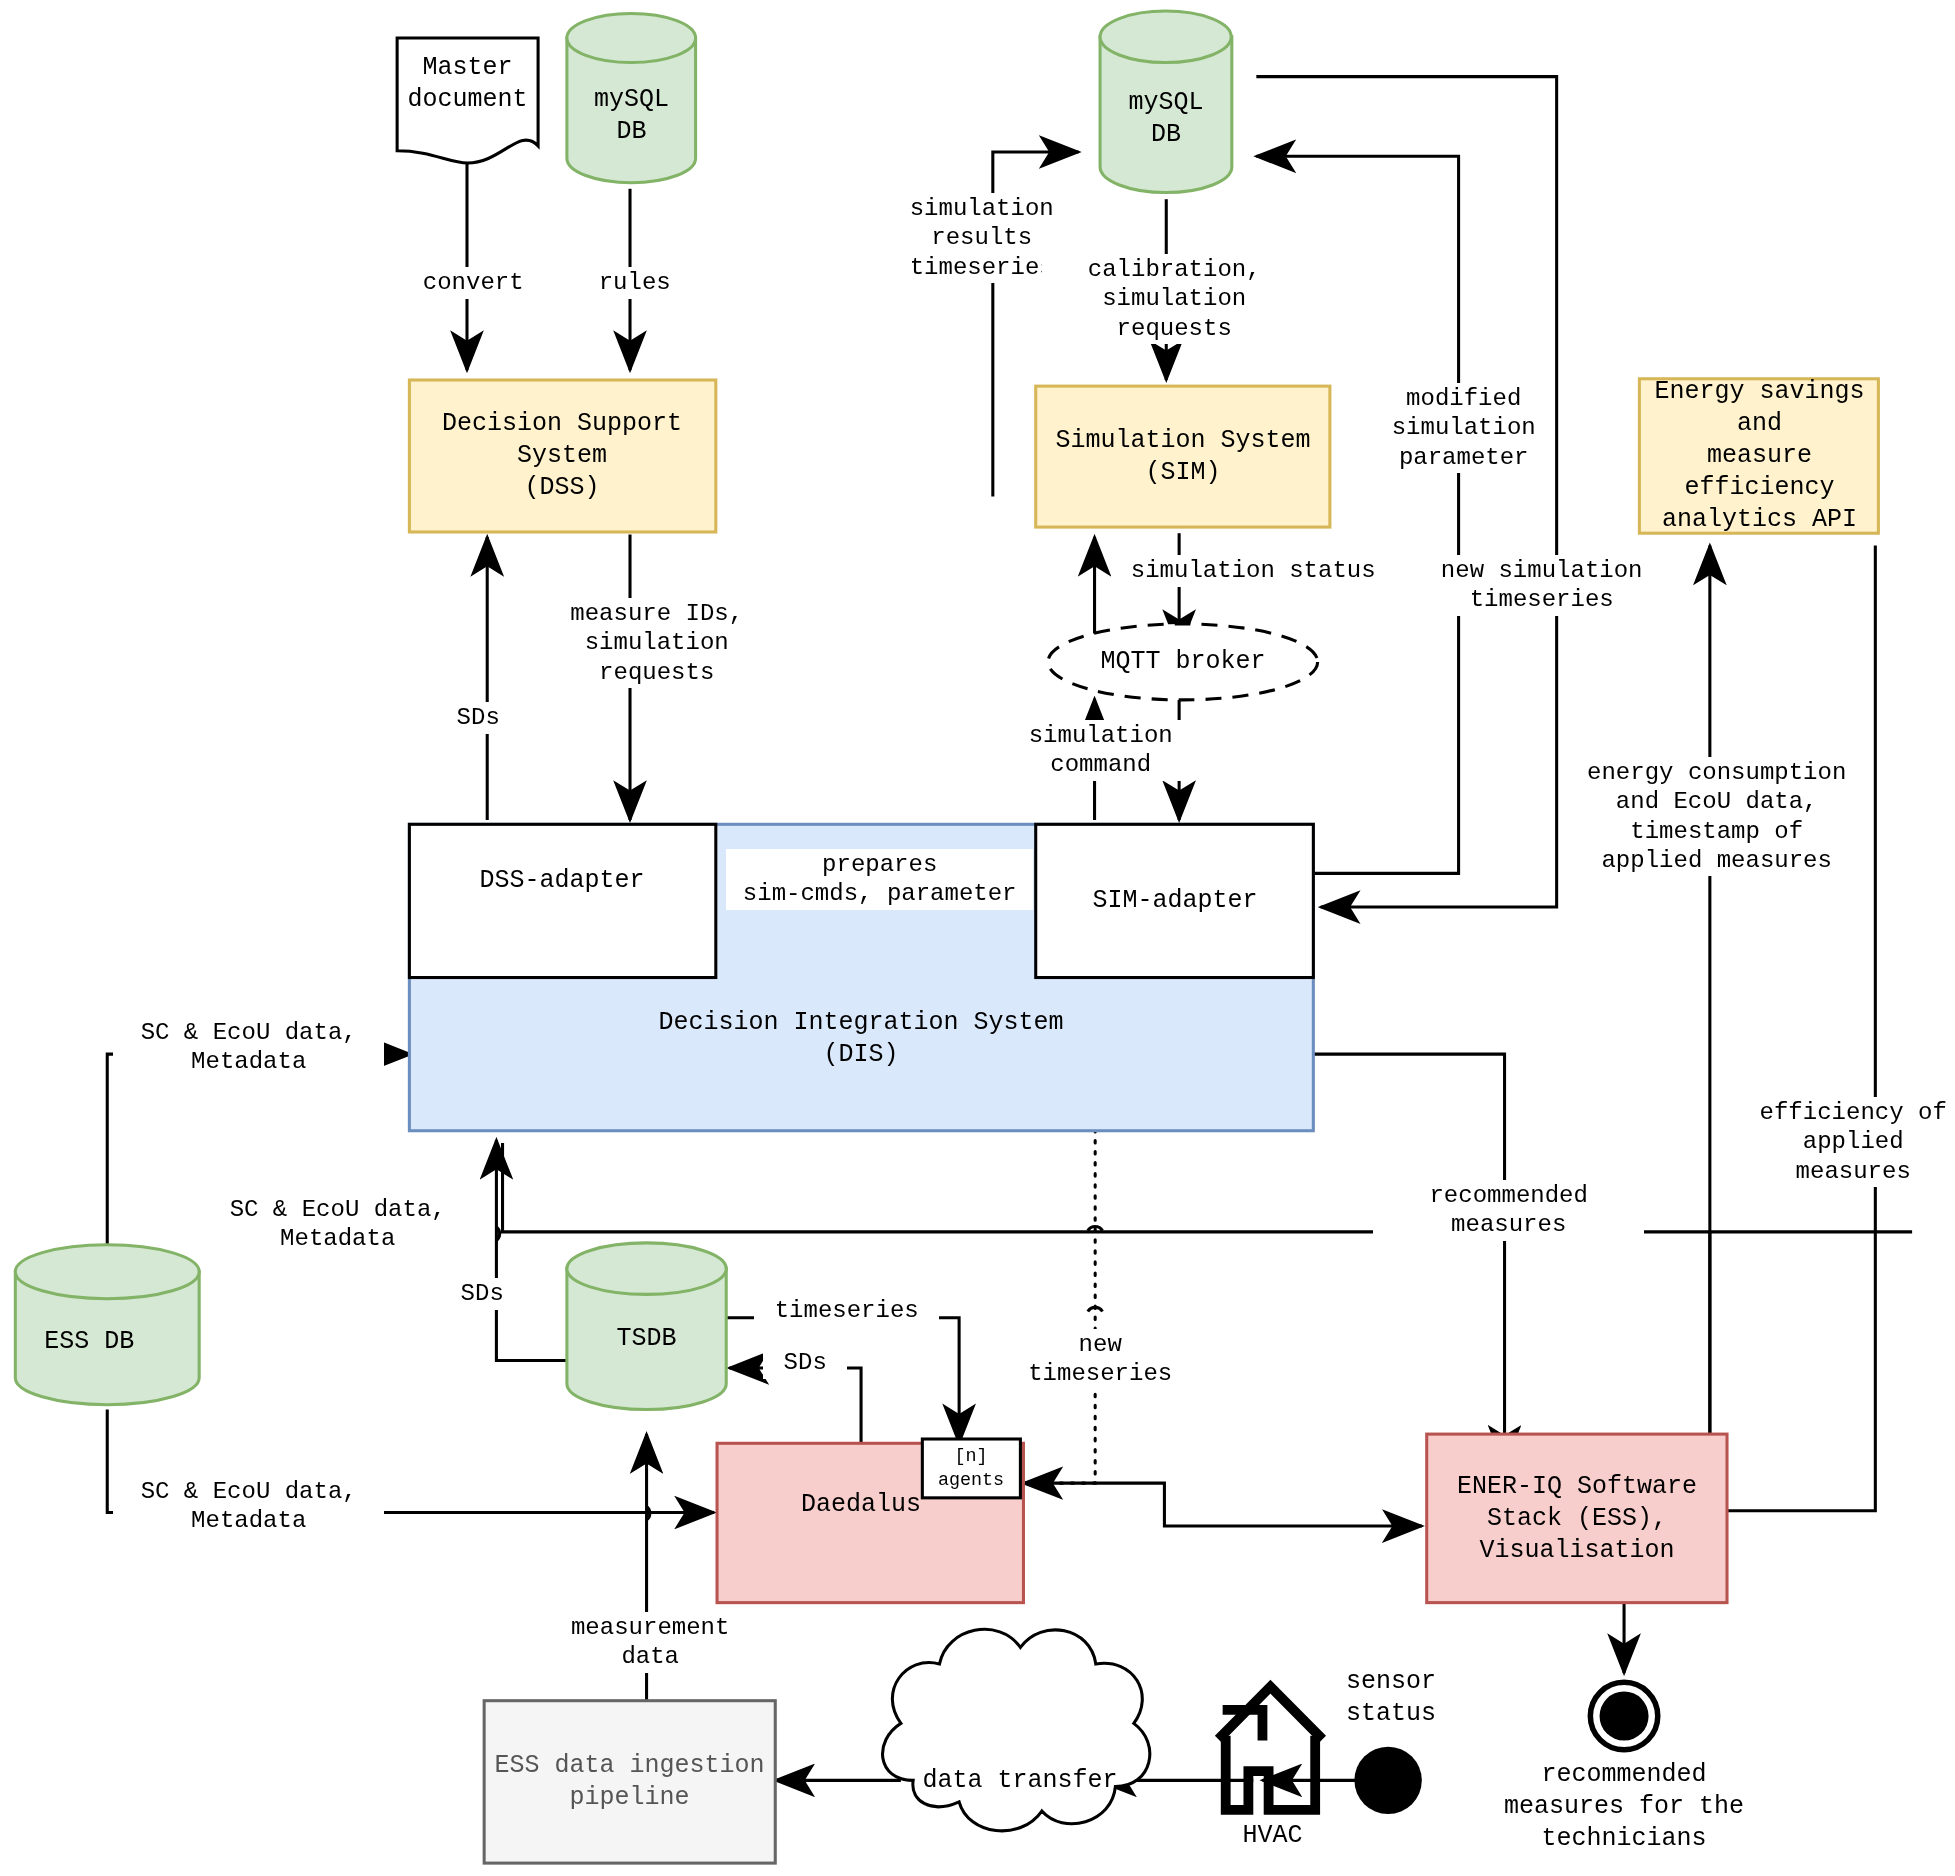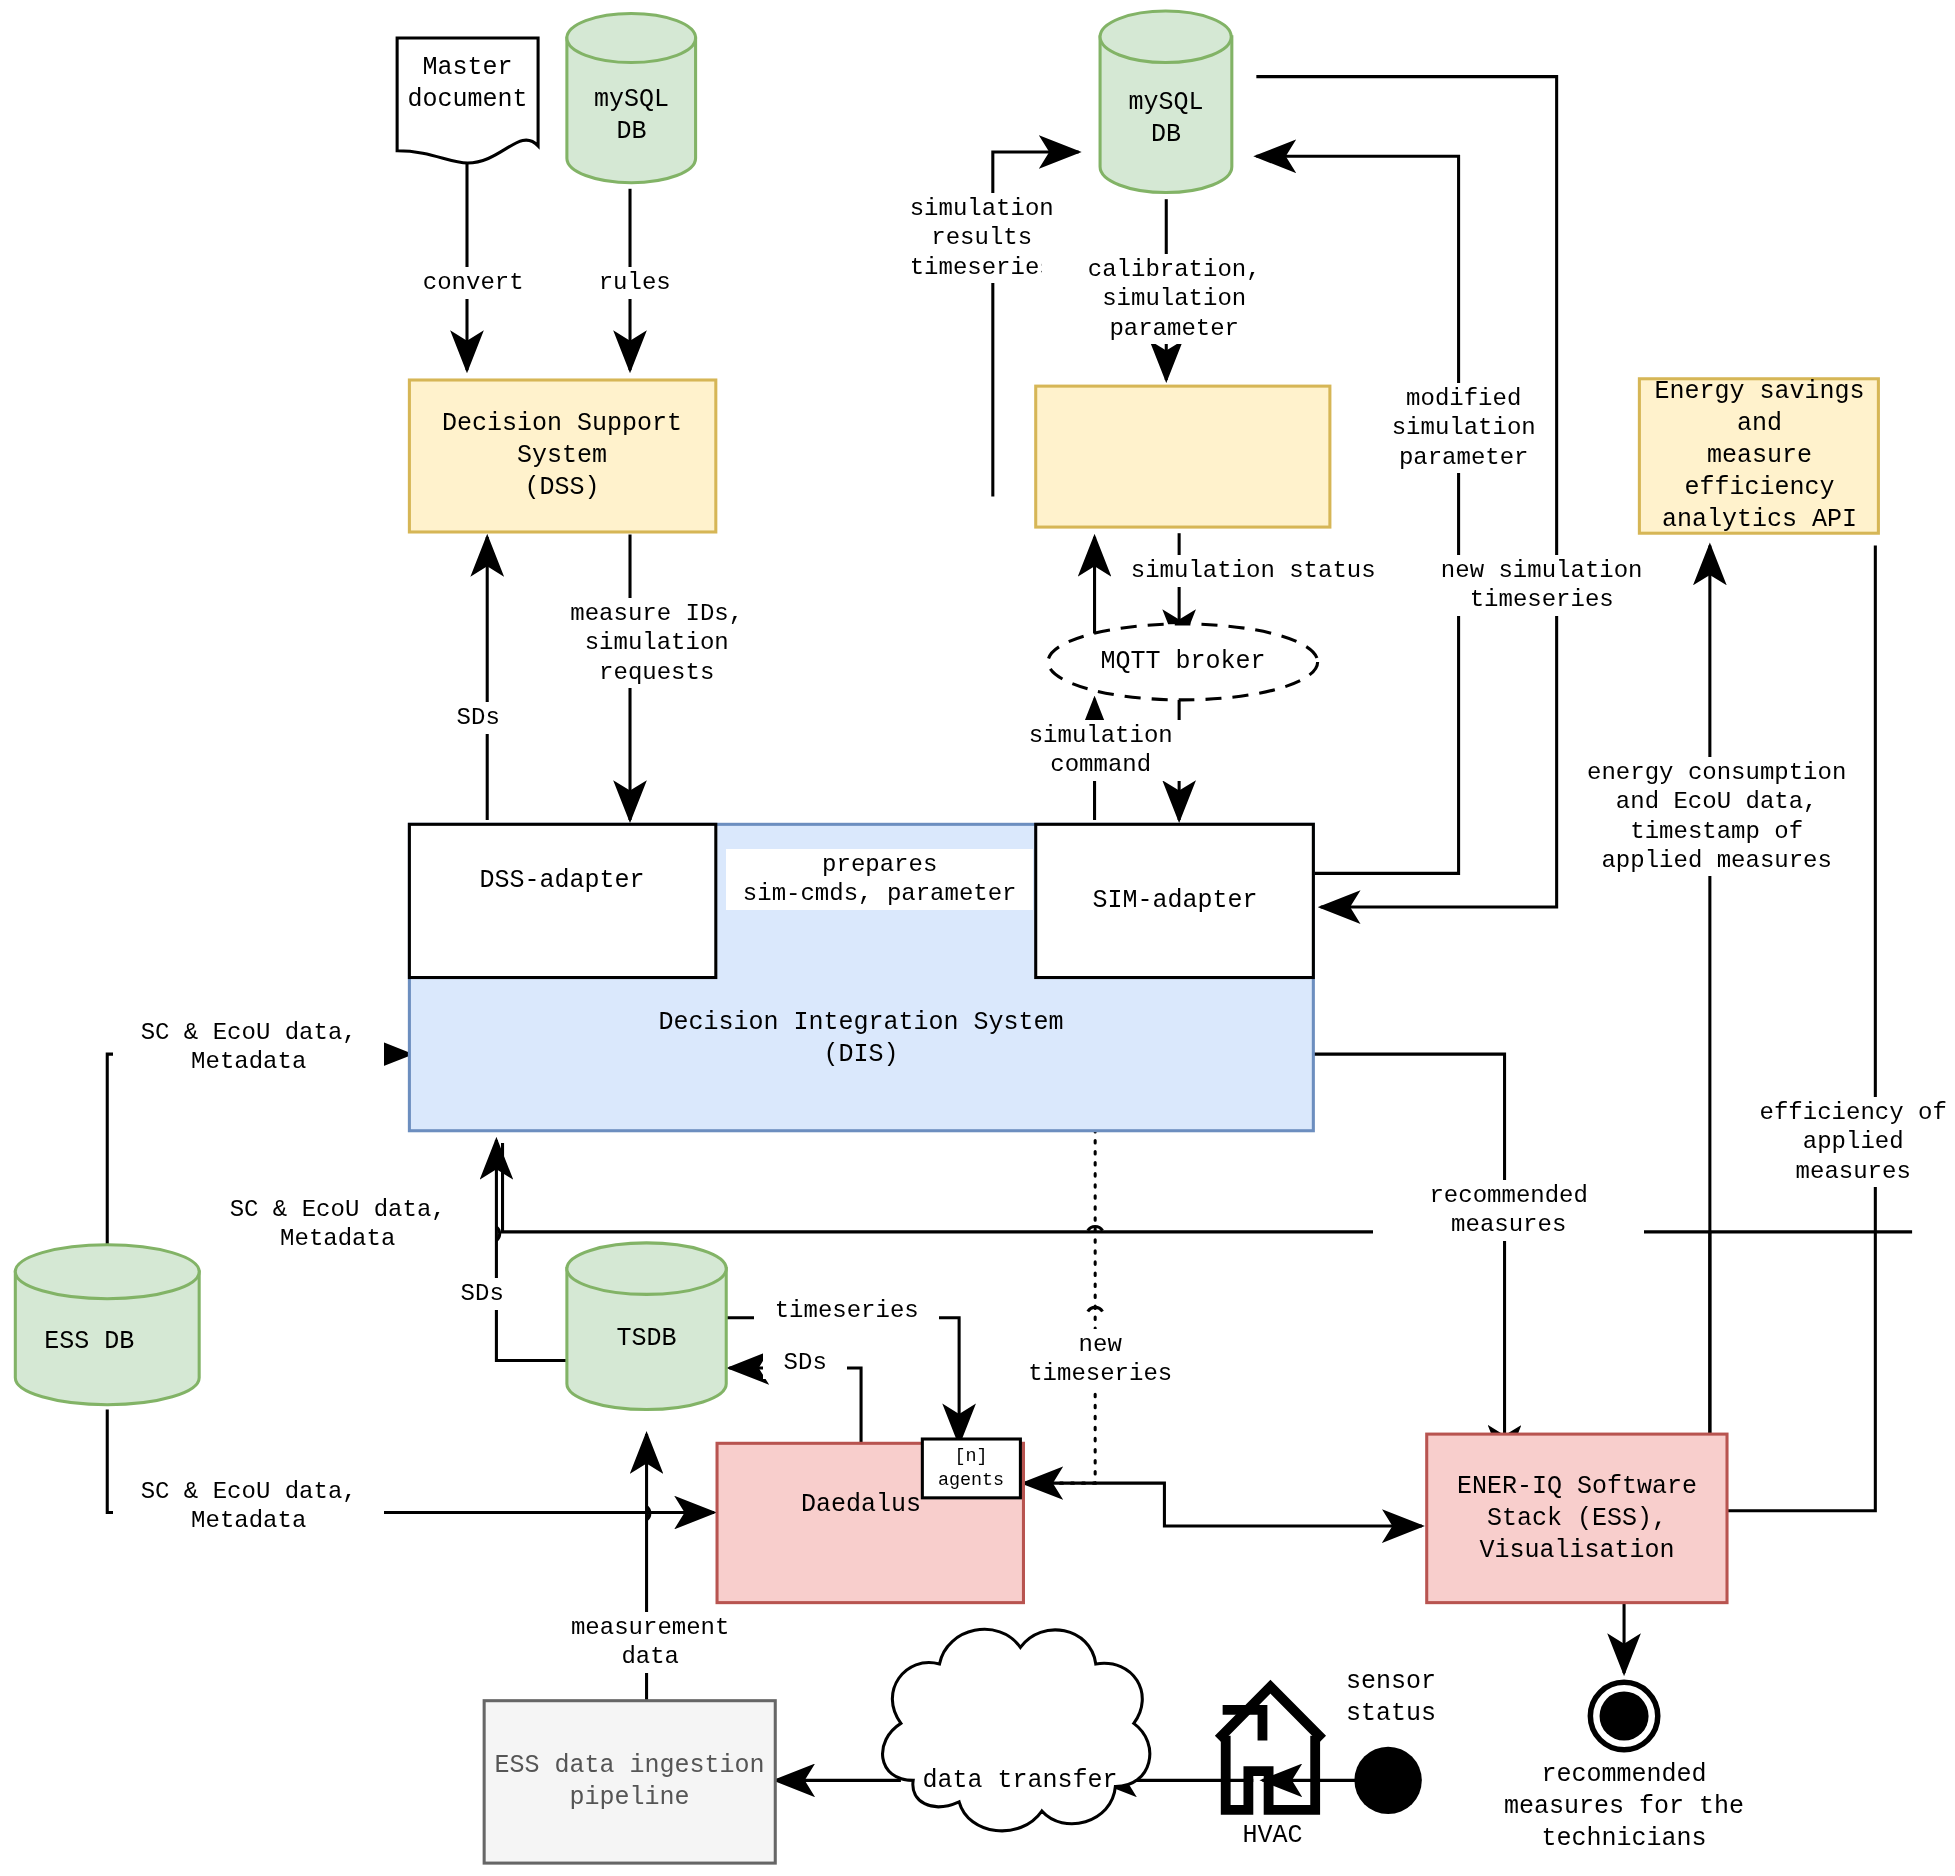--- a/index.html
+++ b/index.html
@@ -174,20 +174,22 @@
 
 <div class="nodeLabel" style="left:397px;top:38px;width:141px;height:92px;white-space:pre-line;">Master
 document</div>
 <div class="nodeLabel" style="left:567px;top:67px;width:129px;height:98px;white-space:pre-line;">mySQL
 DB</div>
 <div class="nodeLabel" style="left:1100px;top:67px;width:132px;height:104px;white-space:pre-line;">mySQL
 DB</div>
 <div class="nodeLabel" style="left:409px;top:380px;width:306px;height:152px;white-space:pre-line;">Decision Support
 System
 (DSS)</div>
+<div class="nodeLabel" style="left:1036px;top:386px;width:294px;height:141px;white-space:pre-line;">Simulation System
+(SIM)</div>
 <div class="nodeLabel" style="left:1640px;top:379px;width:239px;height:154px;white-space:pre-line;">Energy savings and
 measure efficiency
 analytics API</div>
 <div class="nodeLabel" style="left:1048px;top:631px;width:270px;height:61px;">MQTT broker</div>
 <div class="nodeLabel" style="left:409px;top:804px;width:306px;height:153px;">DSS-adapter</div>
 <div class="nodeLabel" style="left:1036px;top:824px;width:278px;height:153px;">SIM-adapter</div>
 <div class="nodeLabel" style="left:409px;top:981px;width:904px;height:116px;white-space:pre-line;">Decision Integration System
 (DIS)</div>
 <div class="nodeLabel" style="left:15.3px;top:1299px;width:148px;height:86px;">ESS DB</div>
 <div class="nodeLabel" style="left:567px;top:1296px;width:159px;height:86px;">TSDB</div>
@@ -205,21 +207,21 @@
 <div class="nodeLabel" style="left:1489px;top:1759px;width:270px;height:104px;white-space:pre-line;align-items:flex-start;">recommended
 measures for the
 technicians</div>
 
 <div class="edgeLabel" style="left:408px;top:267px;width:123px;">convert</div>
 <div class="edgeLabel" style="left:582px;top:267px;width:98px;">rules</div>
 <div class="edgeLabel" style="left:883px;top:193px;width:190px;">simulation
 results
 timeseries</div>
 <div class="edgeLabel" style="left:1042px;top:254px;width:257px;">calibration,
-simulation parameter</div>
+simulation requests</div>
 <div class="edgeLabel" style="left:518px;top:598px;width:270px;">measure IDs,
 simulation requests</div>
 <div class="edgeLabel" style="left:436px;top:702px;width:77px;">SDs</div>
 <div class="edgeLabel" style="left:1127px;top:555px;width:245px;">simulation status</div>
 <div class="edgeLabel" style="left:1011px;top:720px;width:172px;">simulation
 command</div>
 <div class="edgeLabel" style="left:1379px;top:383px;width:162px;">modified
 simulation
 parameter</div>
 <div class="edgeLabel" style="left:1437px;top:555px;width:202px;">new simulation

